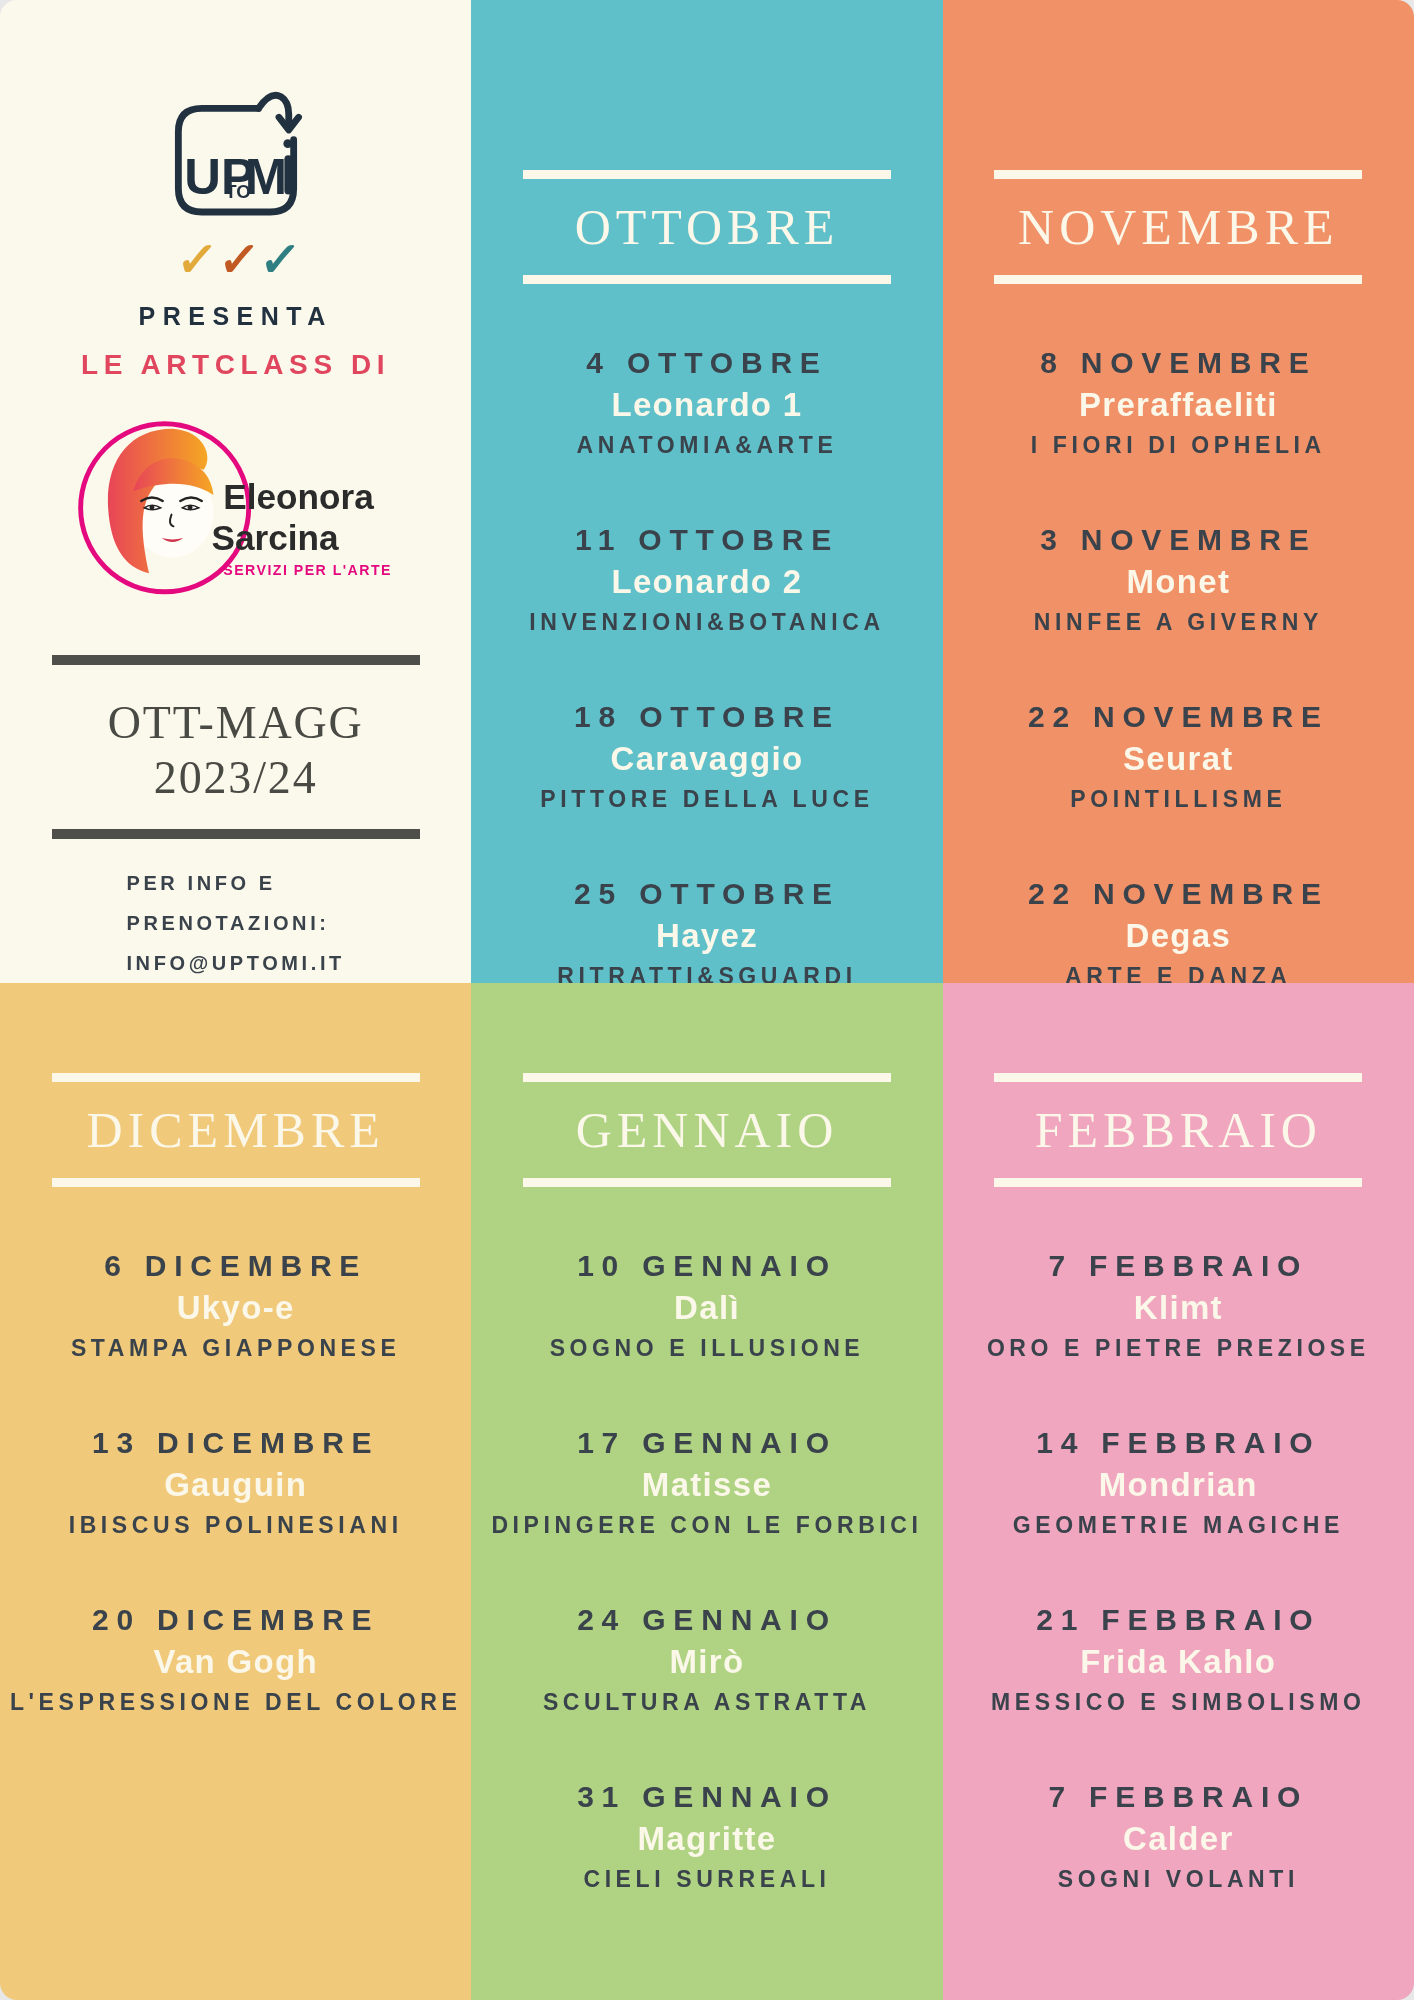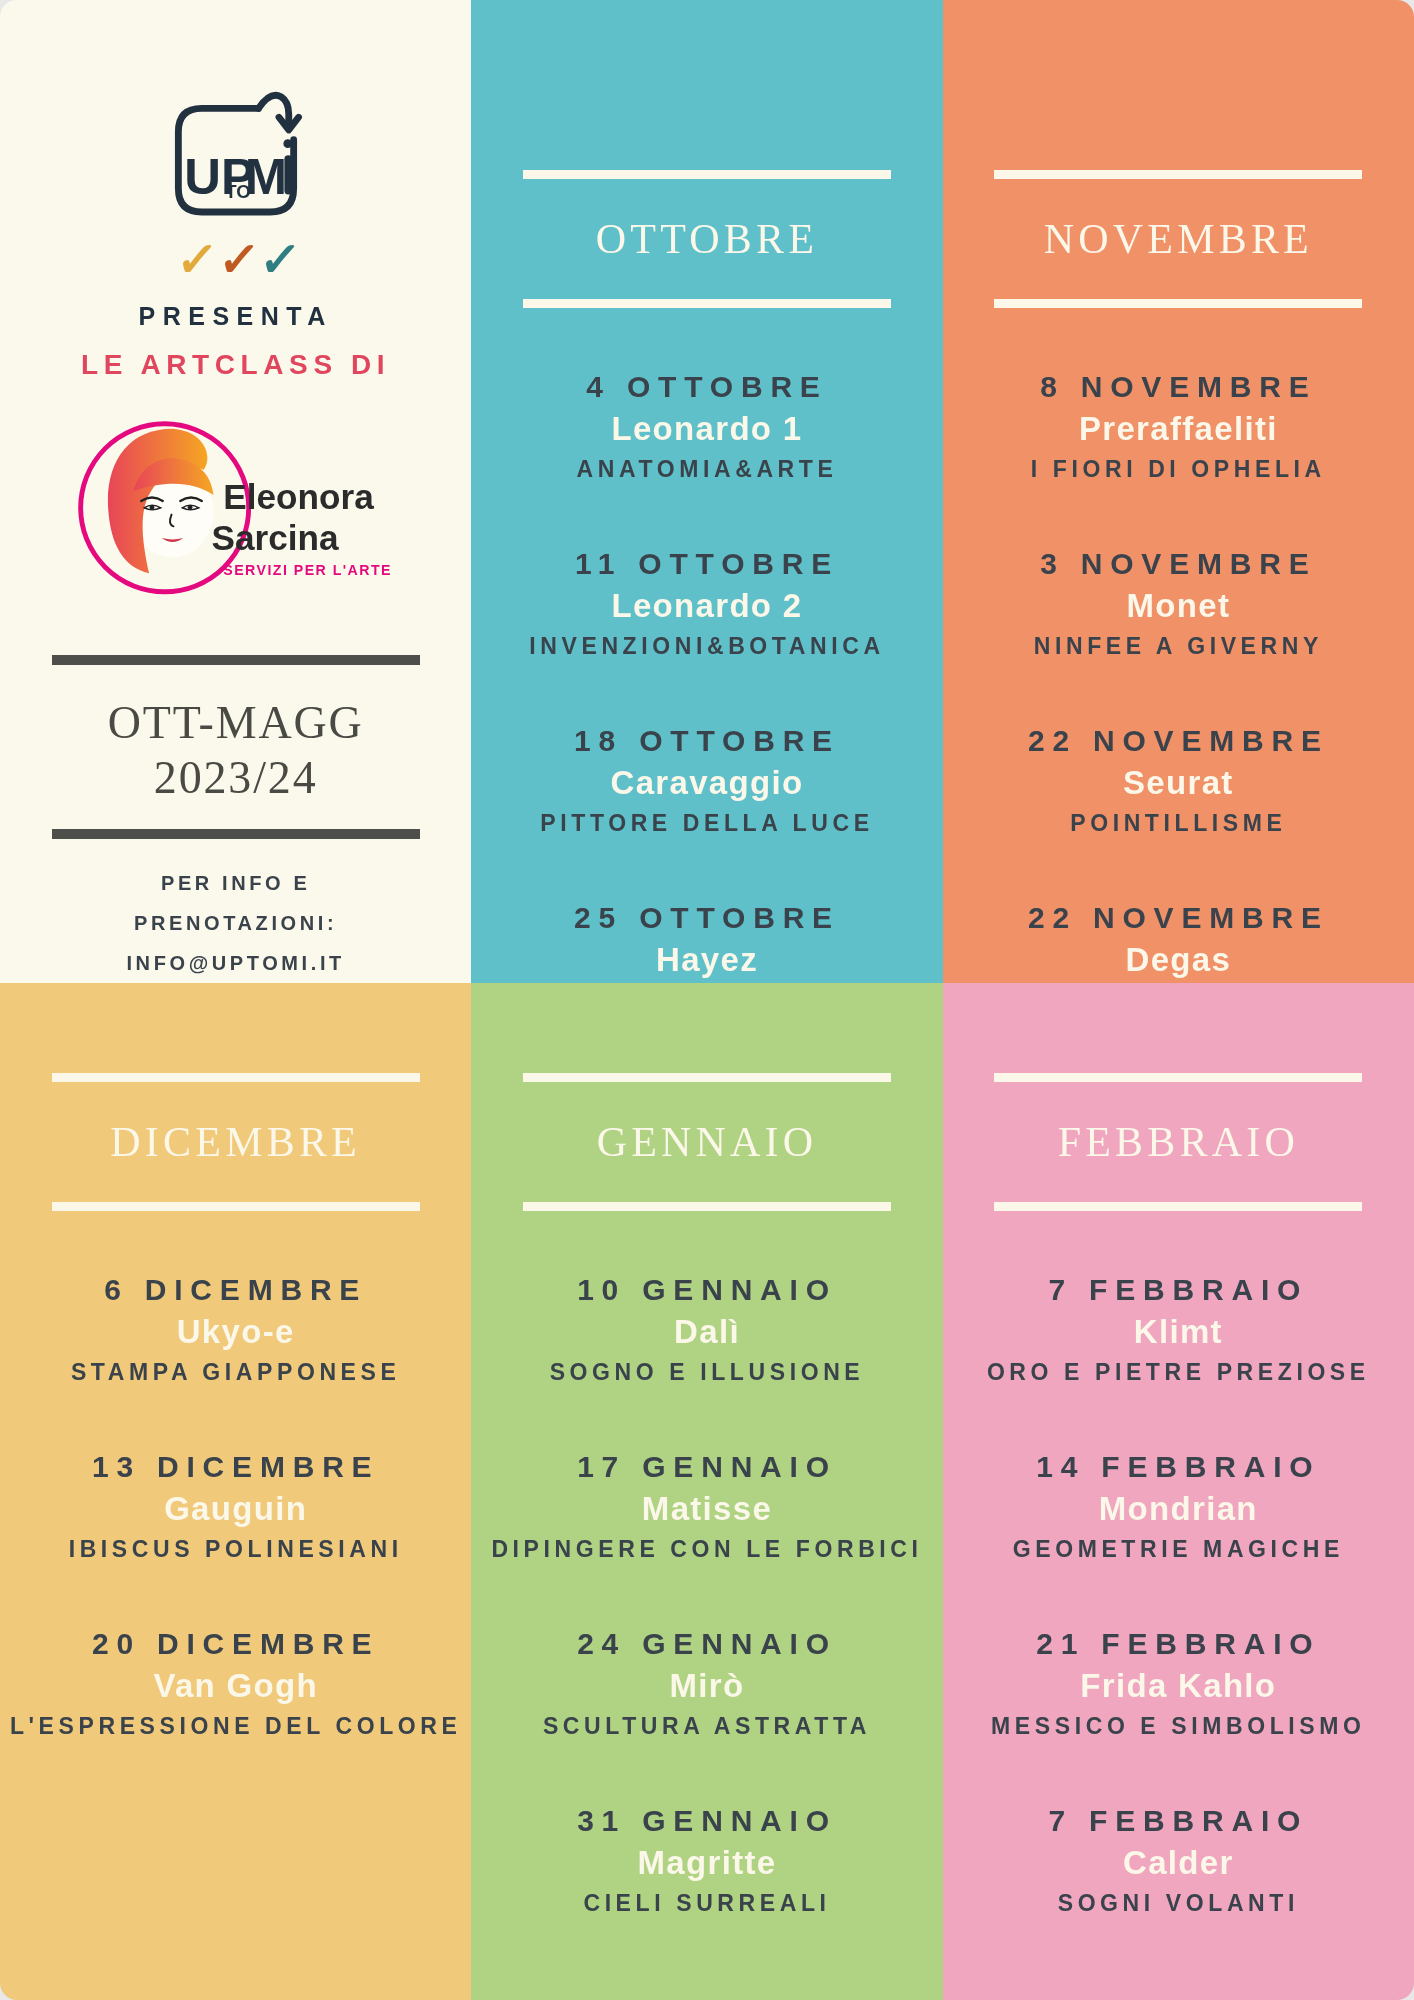--- a/index.html
+++ b/index.html
@@ -18,29 +18,29 @@
   .checks span{display:inline-block;transform:skewX(-6deg);}
   .presenta{margin-top:18px;font-size:25px;font-weight:700;letter-spacing:.30em;color:var(--c-navy);}
   .artclass{margin-top:18px;font-size:28px;font-weight:700;letter-spacing:.20em;color:var(--c-accent_red);text-align:right;}
   .eleonora-svg{margin-top:32px;width:330px;height:195px;display:block;}
   .divider{margin:0 auto;width:368px;height:10px;background:var(--c-divider);}
   .div1{margin-top:52px;}
   .div2{margin-top:24px;}
   .season{margin-top:30px;font-family:"Liberation Serif",serif;font-size:46px;line-height:1.2;
           letter-spacing:.04em;color:var(--c-season_text);text-align:center;font-weight:400;}
   .info{margin-top:24px;font-size:20px;font-weight:700;letter-spacing:.18em;line-height:2.0;
-        color:var(--c-dark_text);text-align:center;}
+        color:var(--c-dark_text);}
 
   
   .mhead{display:flex;flex-direction:column;align-items:center;}
   .top-row .mhead{margin-top:170px;}
   .bottom-row .mhead{margin-top:90px;}
   .bar{width:368px;height:9px;background:var(--c-light_text);}
-  .mtitle{height:120px;display:flex;align-items:center;justify-content:center;
-          font-family:"Liberation Serif",serif;font-weight:400;font-size:42px;
+  .mtitle{height:96px;display:flex;align-items:center;justify-content:center;
+          font-family:"Liberation Serif",serif;font-weight:400;font-size:50px;
           letter-spacing:.10em;color:var(--c-light_text);}
   .events{margin-top:62px;display:flex;flex-direction:column;gap:64px;text-align:center;}
   .event-date{font-size:30px;font-weight:700;letter-spacing:.26em;color:var(--c-dark_text);}
   .event-artist{margin-top:6px;font-size:33px;font-weight:700;letter-spacing:.04em;color:var(--c-light_text);}
   .event-topic{margin-top:8px;font-size:23px;font-weight:700;letter-spacing:.20em;color:var(--c-dark_text);}
 
   .logo-text{font-weight:700;font-family:"Liberation Sans",sans-serif;}
 </style>
 </head>
 <body>

